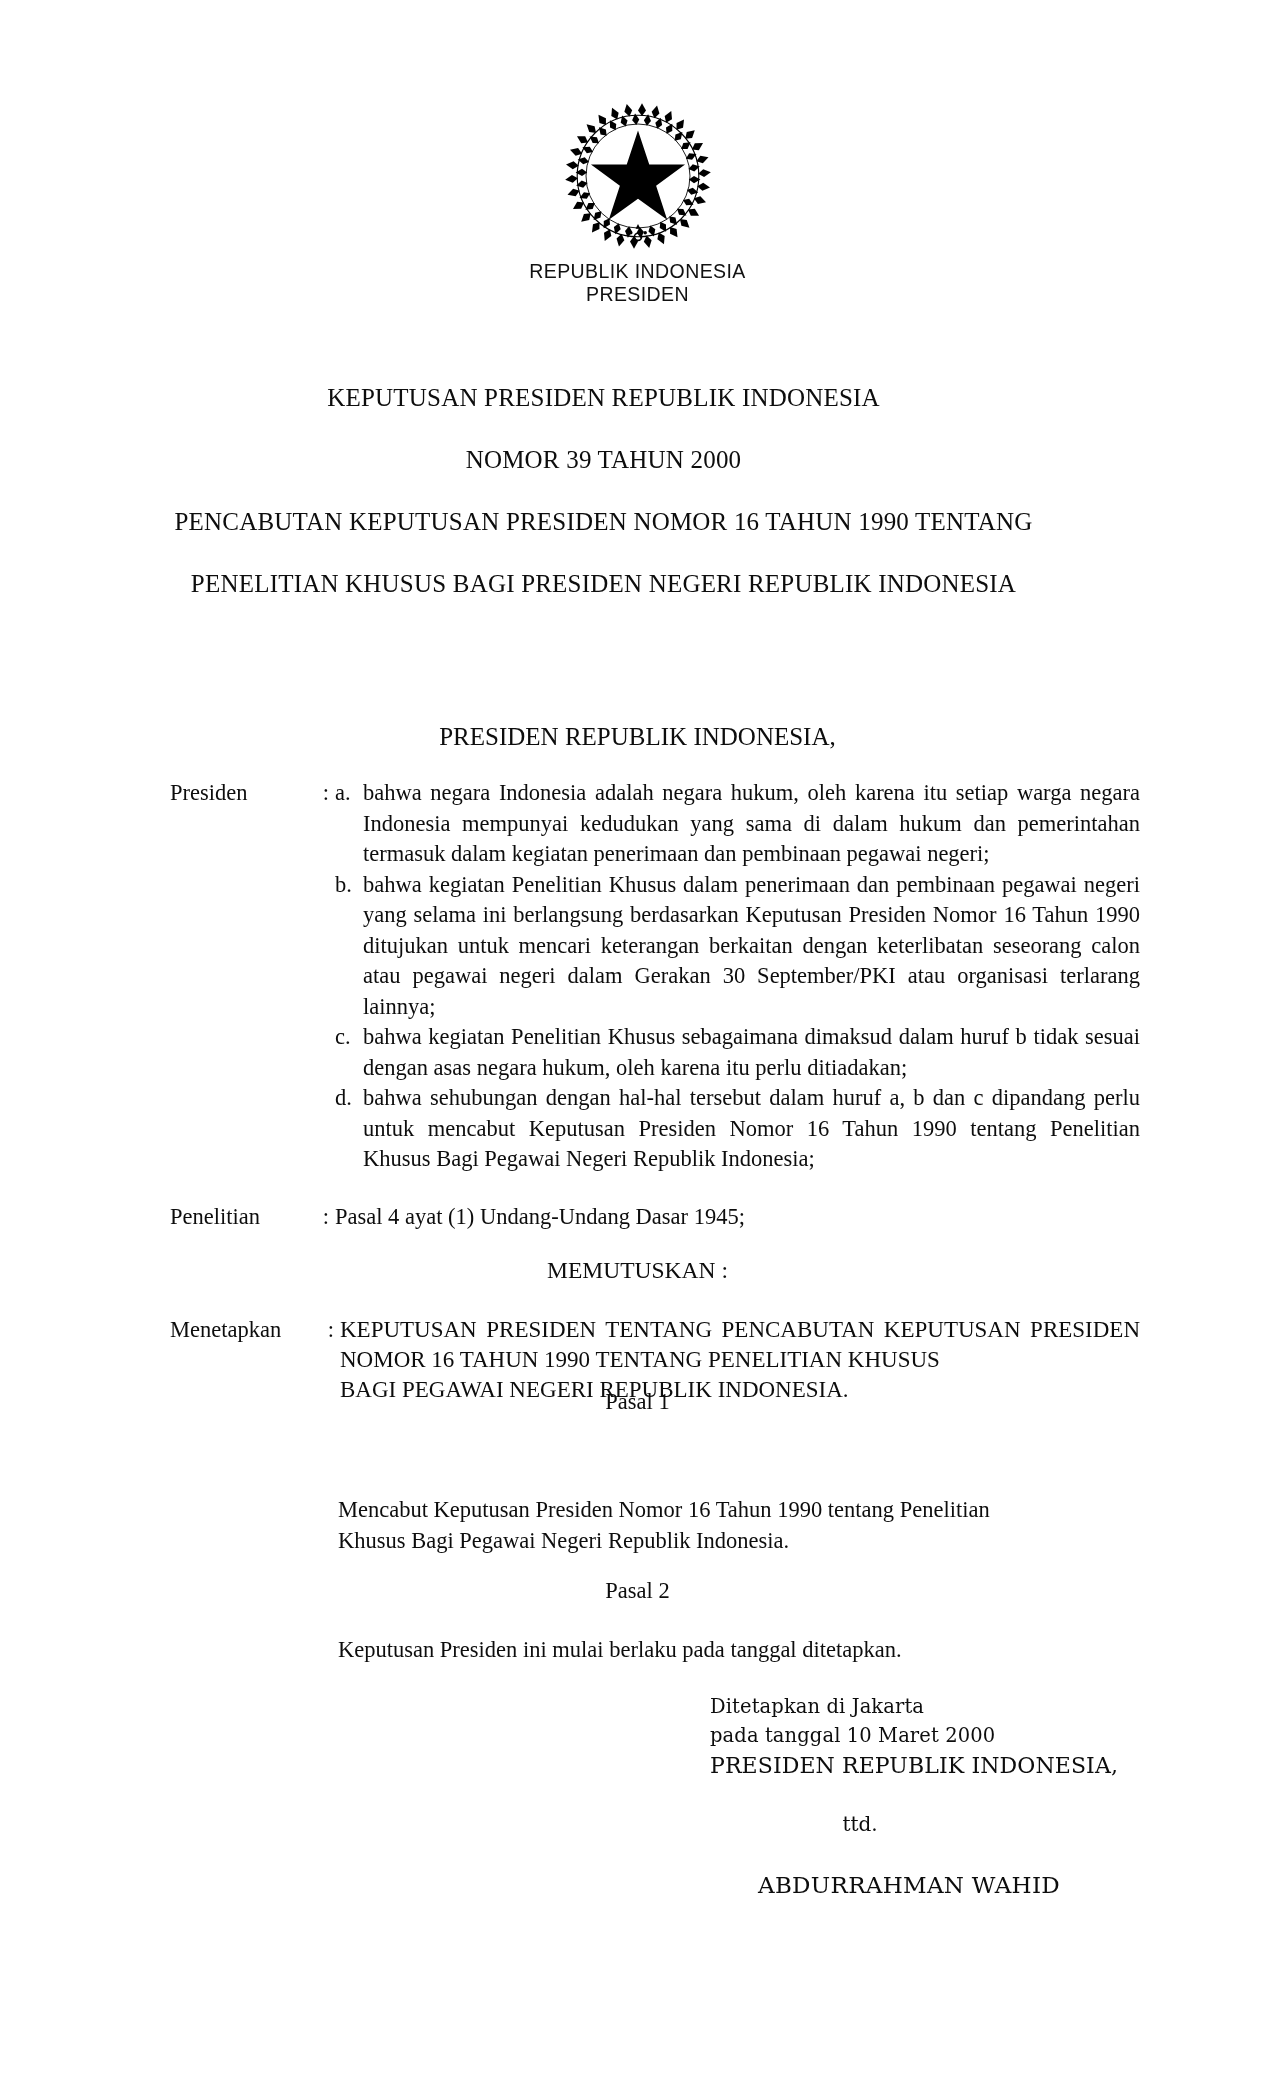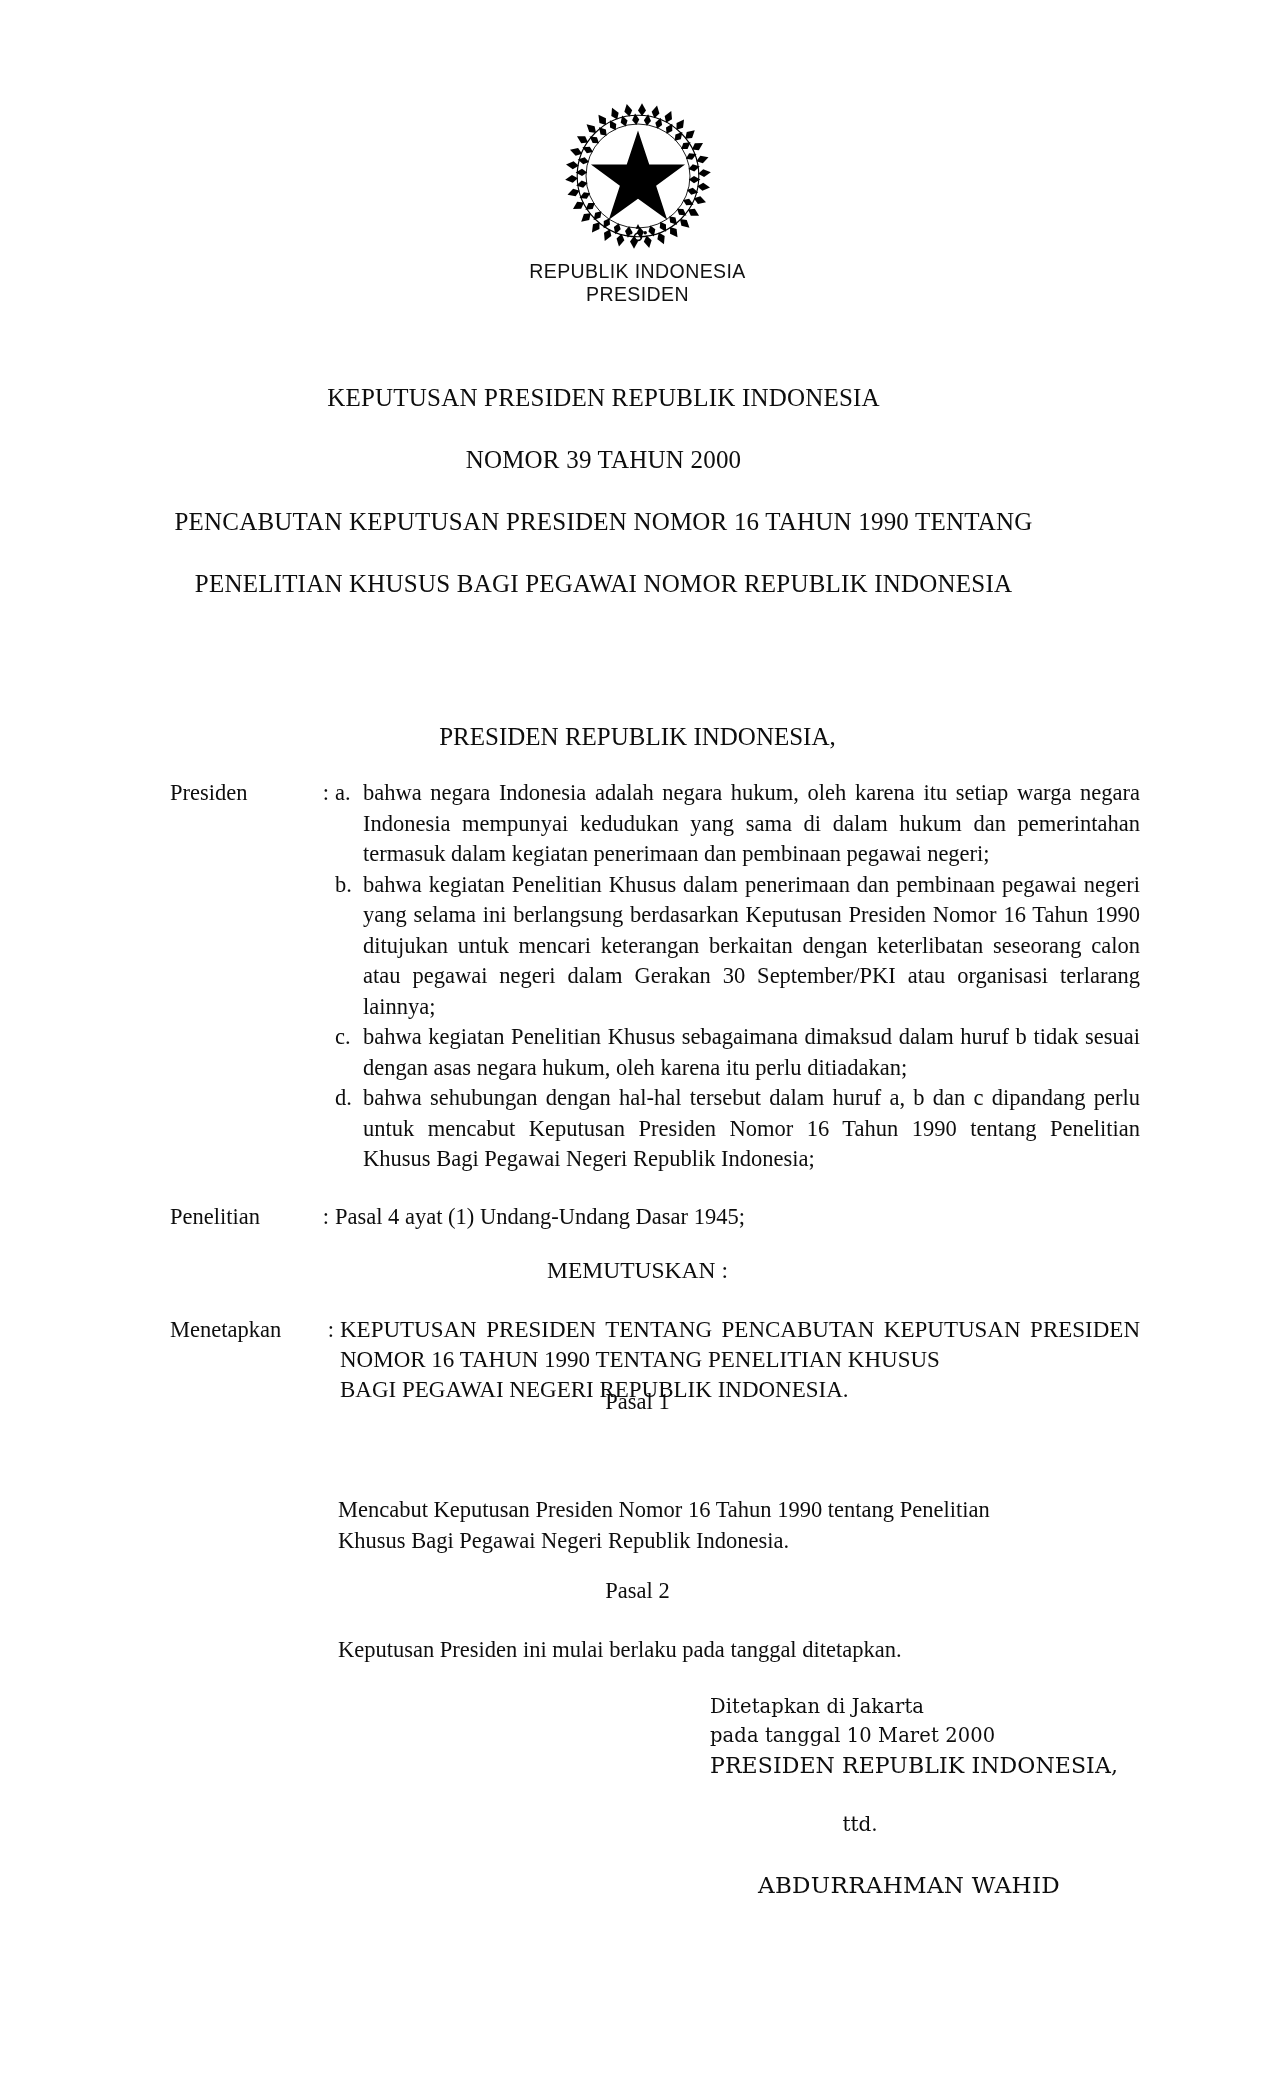--- a/index.html
+++ b/index.html
@@ -314,21 +314,21 @@
     <div class="emblem-caption">
       <div>REPUBLIK INDONESIA</div>
       <div>PRESIDEN</div>
     </div>
   </div>
 
   <div class="titles">
     <div class="title-line">KEPUTUSAN PRESIDEN REPUBLIK INDONESIA</div>
     <div class="title-line">NOMOR 39 TAHUN 2000</div>
     <div class="title-line">PENCABUTAN KEPUTUSAN PRESIDEN NOMOR 16 TAHUN 1990 TENTANG</div>
-    <div class="title-line">PENELITIAN KHUSUS BAGI PEGAWAI NOMOR REPUBLIK INDONESIA</div>
+    <div class="title-line">PENELITIAN KHUSUS BAGI PRESIDEN NEGERI REPUBLIK INDONESIA</div>
   </div>
 
   <div class="presiden-ri">PRESIDEN REPUBLIK INDONESIA,</div>
 
   <div class="clause menimbang">
     <div class="clause-label">
       <span>Presiden</span><span class="colon">:</span>
     </div>
     <div class="clause-body items">
       <div class="item">

